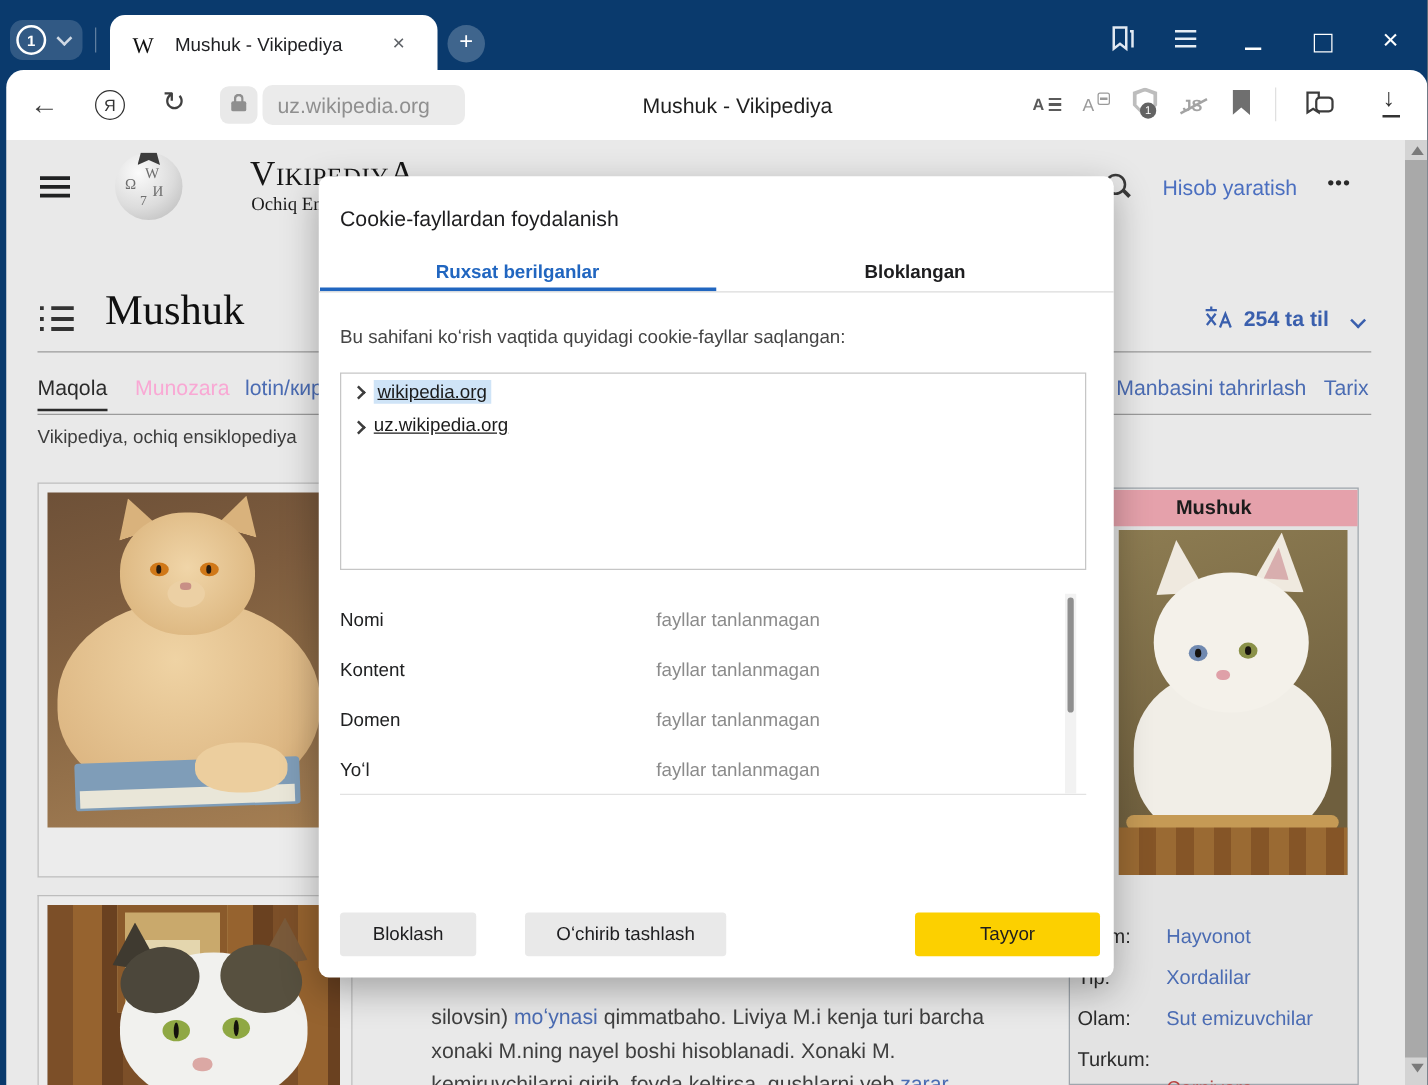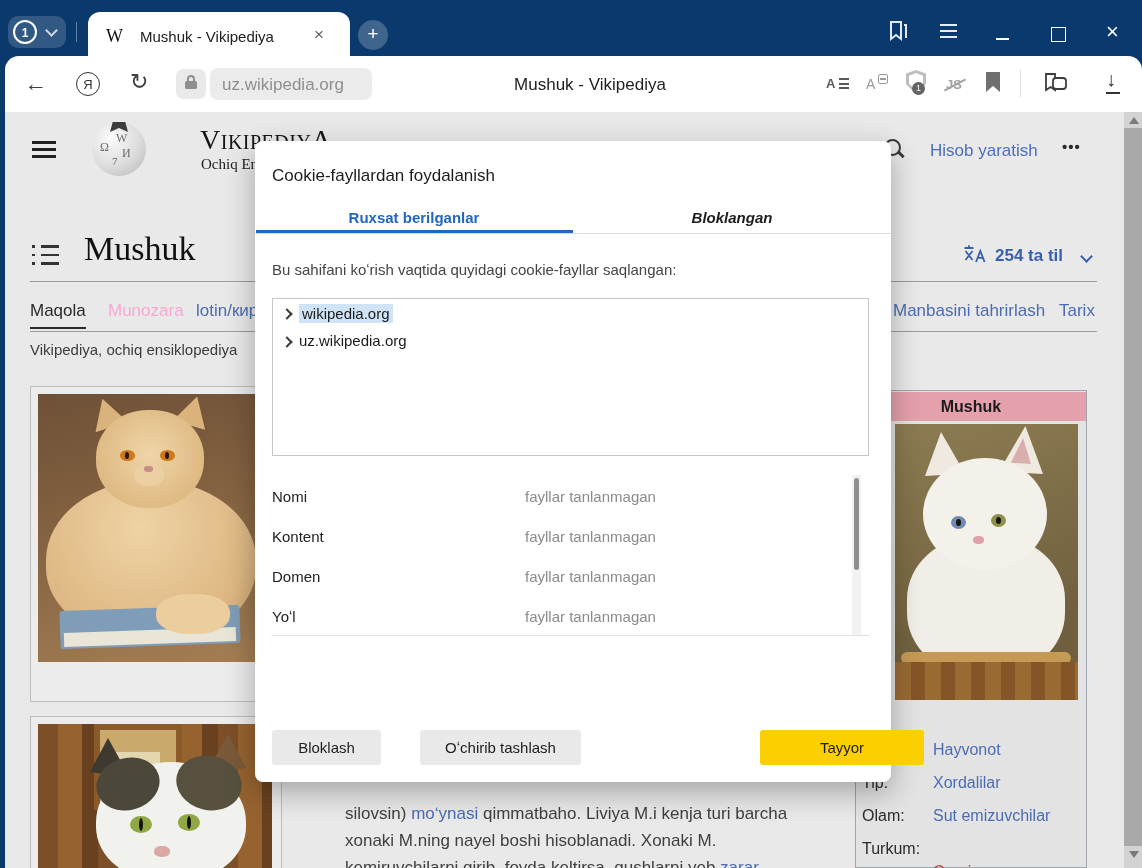--- a/index.html
+++ b/index.html
@@ -168,40 +168,40 @@
   .sb-down{left:1129px;top:851px;width:0;height:0;border-left:5px solid transparent;border-right:5px solid transparent;
     border-top:7px solid #7a7a7a;}
 
   
   .dlg{left:255px;top:141px;width:636px;height:641px;background:#fff;border-radius:8px;
     box-shadow:0 10px 30px rgba(0,0,0,.3);z-index:50;}
   .dlg .abs{position:absolute;}
   .d-title{left:17px;top:25px;font-size:17px;color:#1d1d1f;}
   .d-tab{top:68px;width:318px;text-align:center;font-size:15px;font-weight:bold;}
   .d-tab1{left:0;color:#2166c0;}
-  .d-tab2{left:318px;color:#1d1d1f;font-style:italic;}
+  .d-tab2{left:318px;color:#1d1d1f;}
   .d-underline{left:1px;top:89px;width:317px;height:3px;background:#2166c0;}
   .d-tabborder{left:0;top:92px;width:636px;height:1px;background:#dcdcdc;}
   .d-desc{left:17px;top:120px;font-size:15px;color:#454545;}
   .d-list{left:17px;top:157px;width:597px;height:158px;border:1px solid #c6c6c6;background:#fff;box-sizing:border-box;}
-  .d-site{font-size:15px;color:#1b1b1b;}
+  .d-site{font-size:15px;color:#1b1b1b;text-decoration:underline;}
   .d-chev{width:6px;height:6px;border:solid #3c3c3c;border-width:2px 2px 0 0;transform:rotate(45deg);}
   .d-chev1{left:28px;top:169px;} .d-chev2{left:28px;top:197px;}
   .d-site1{left:44px;top:163px;background:#cfe4f7;padding:1px 3px;}
   .d-site2{left:44px;top:191px;}
   .d-row-label{left:17px;font-size:15px;color:#202122;}
   .d-row-value{left:270px;font-size:15px;color:#8b8b8b;}
   .d-r1{top:347px;} .d-r2{top:387px;} .d-r3{top:427px;} .d-r4{top:467px;}
   .d-hairline{left:17px;top:494px;width:597px;height:1px;background:#e2e2e2;}
   .d-sbtrack{left:597px;top:334px;width:9px;height:160px;background:#f2f2f2;}
   .d-sbthumb{left:599px;top:337px;width:5px;height:92px;background:#8f8f8f;border-radius:3px;}
   .d-btn{top:589px;height:35px;border-radius:3px;text-align:center;font-size:15px;line-height:35px;color:#1d1d1f;}
   .d-btn1{left:17px;width:109px;background:#e9e9e9;}
   .d-btn2{left:165px;width:161px;background:#e9e9e9;}
-  .d-btn3{left:477px;width:164px;background:#fcd000;margin-left:28px;}
+  .d-btn3{left:477px;width:148px;background:#fcd000;}
 </style>
 </head>
 <body>
 
 <div class="screen">
 
   <div class="abs tabgroup"></div>
   <div class="abs tg-circle">1</div>
   <span class="abs tg-chev"></span>
   <div class="abs tab-sep"></div>

